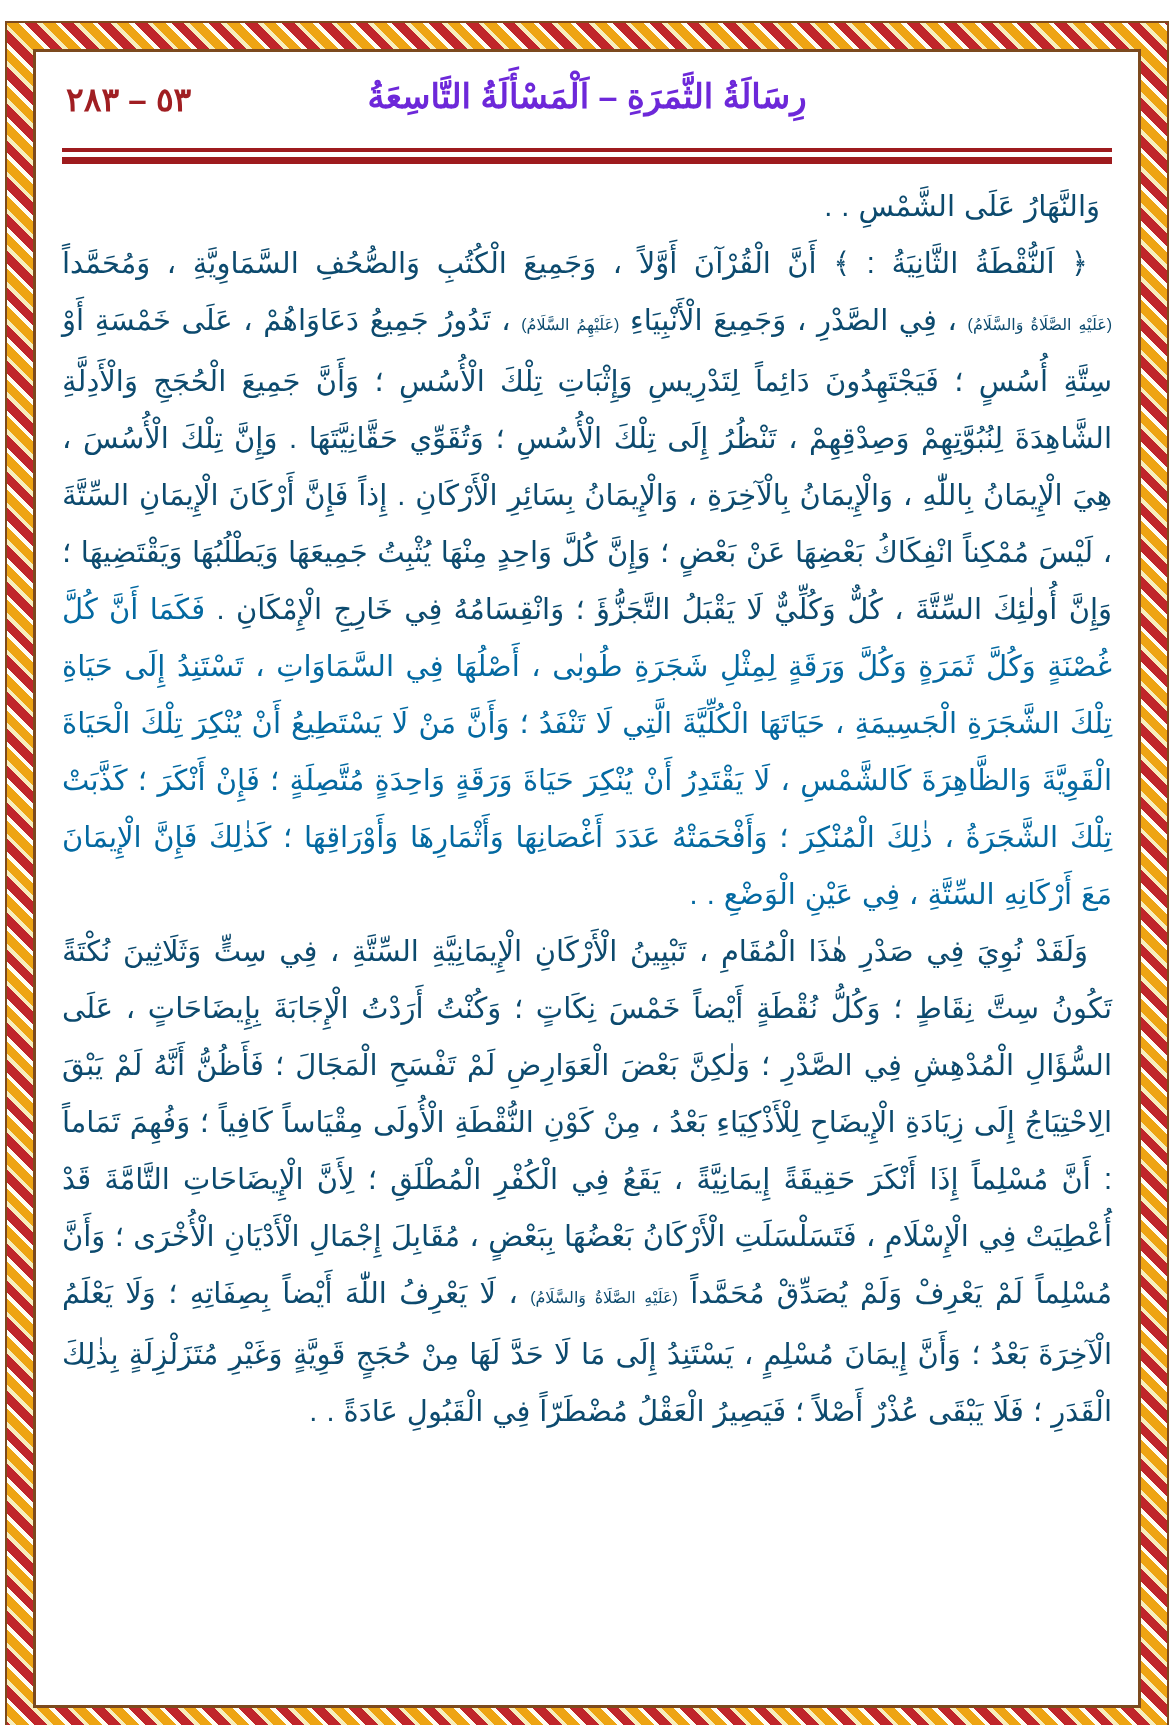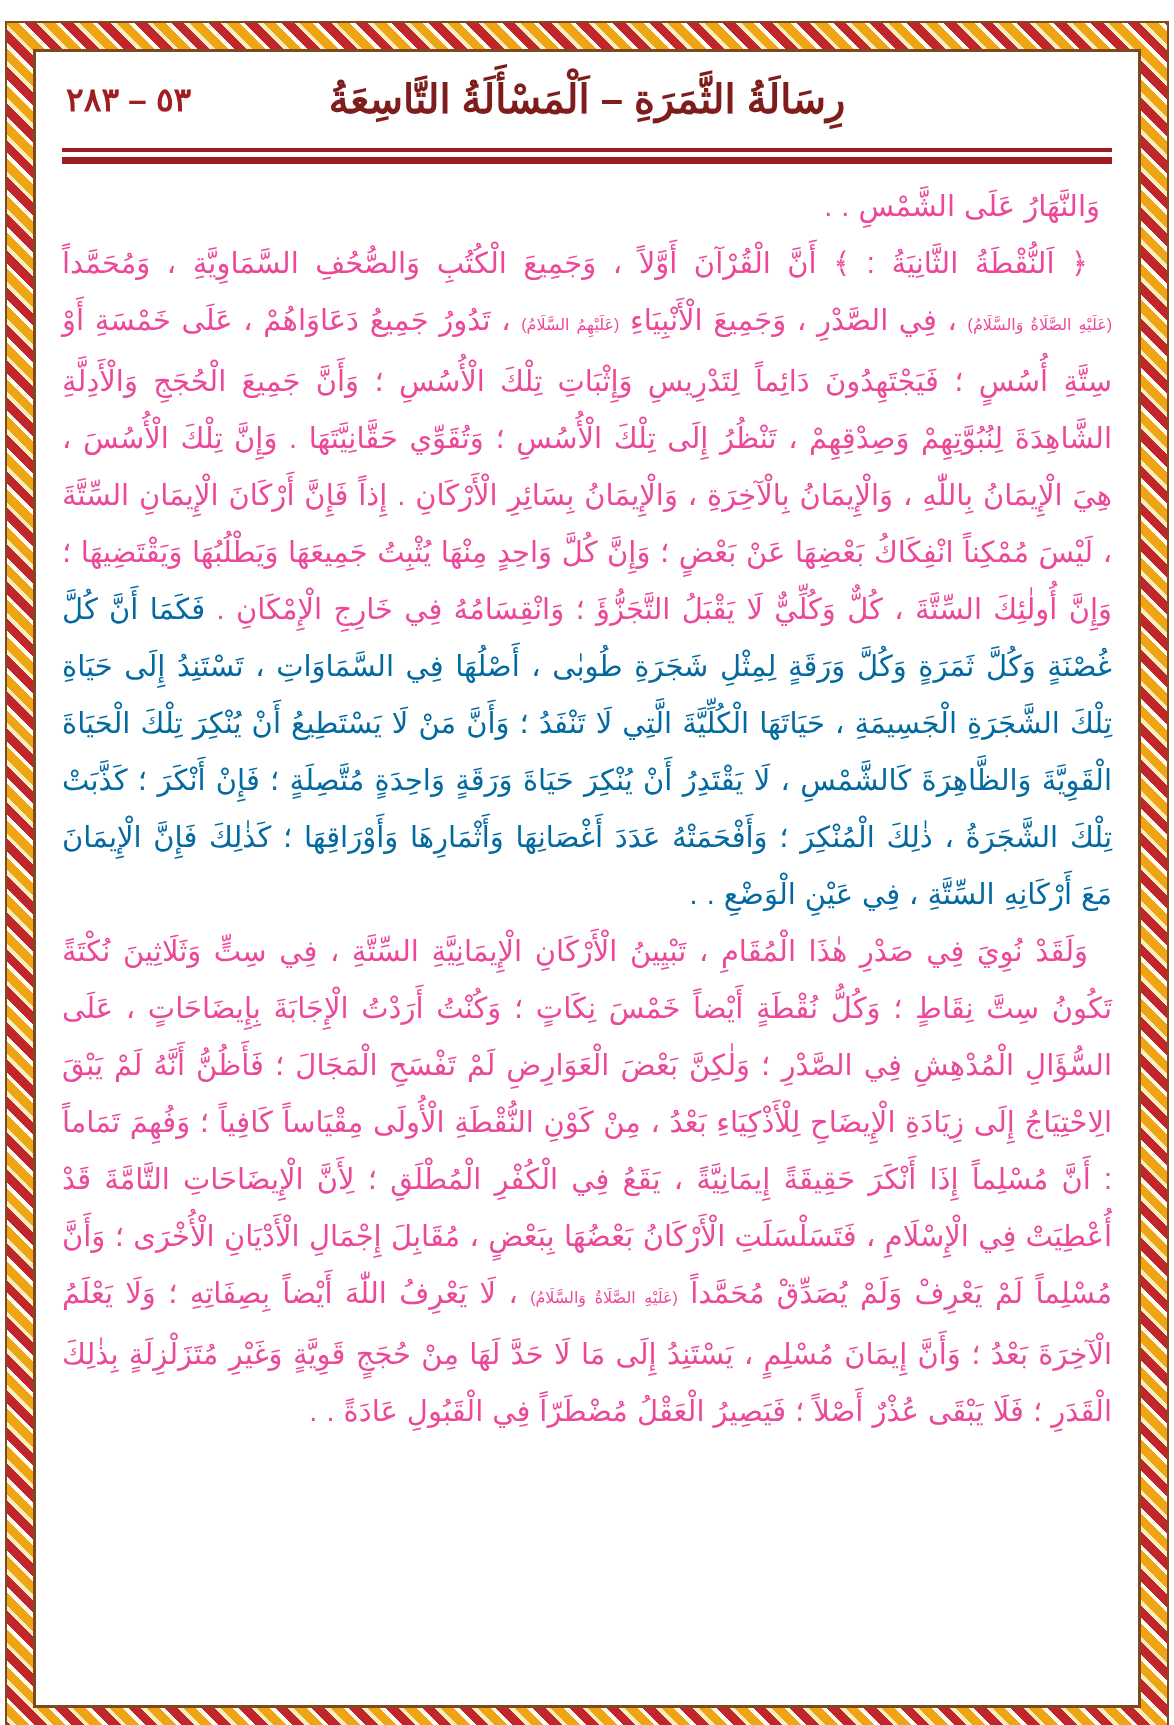--- a/index.html
+++ b/index.html
@@ -37,40 +37,40 @@
   
   .header{position:relative;height:64px;}
   .page-number{
     position:absolute;left:4px;top:6px;
     font-size:33px;font-weight:bold;color:#a01e22;
     direction:rtl;white-space:nowrap;
   }
   .page-title{
     position:absolute;left:0;right:0;top:2px;
     text-align:center;
-    font-size:40px;font-weight:bold;color:#7f1d1d;
+    font-size:34px;font-weight:bold;color:#6d28d9;
     direction:rtl;white-space:nowrap;
   }
   .rule{background:#9e1b1e;border:0;margin:0;}
   .rule-top{height:4px;margin-top:10px;}
   .rule-bottom{height:7px;margin-top:5px;}
   
   .body-text{
     direction:rtl;
     text-align:justify;
     margin-top:14px;
     font-size:29px;
     line-height:57px;
     color:#8f1a1d;
     word-spacing:1px;
   }
   .body-text p{margin:0;padding:0;}
   p.continuation{text-indent:12px;text-align:right;}
   p.para{text-indent:24px;}
-  .seg{color:#ec4899;}
+  .seg{color:#0c4a6e;}
   .seg.black{color:#0369a1;}
   .seal{
     font-size:0.55em;
     letter-spacing:-0.3px;
     white-space:nowrap;
   }
 </style>
 </head>
 <body>
 

